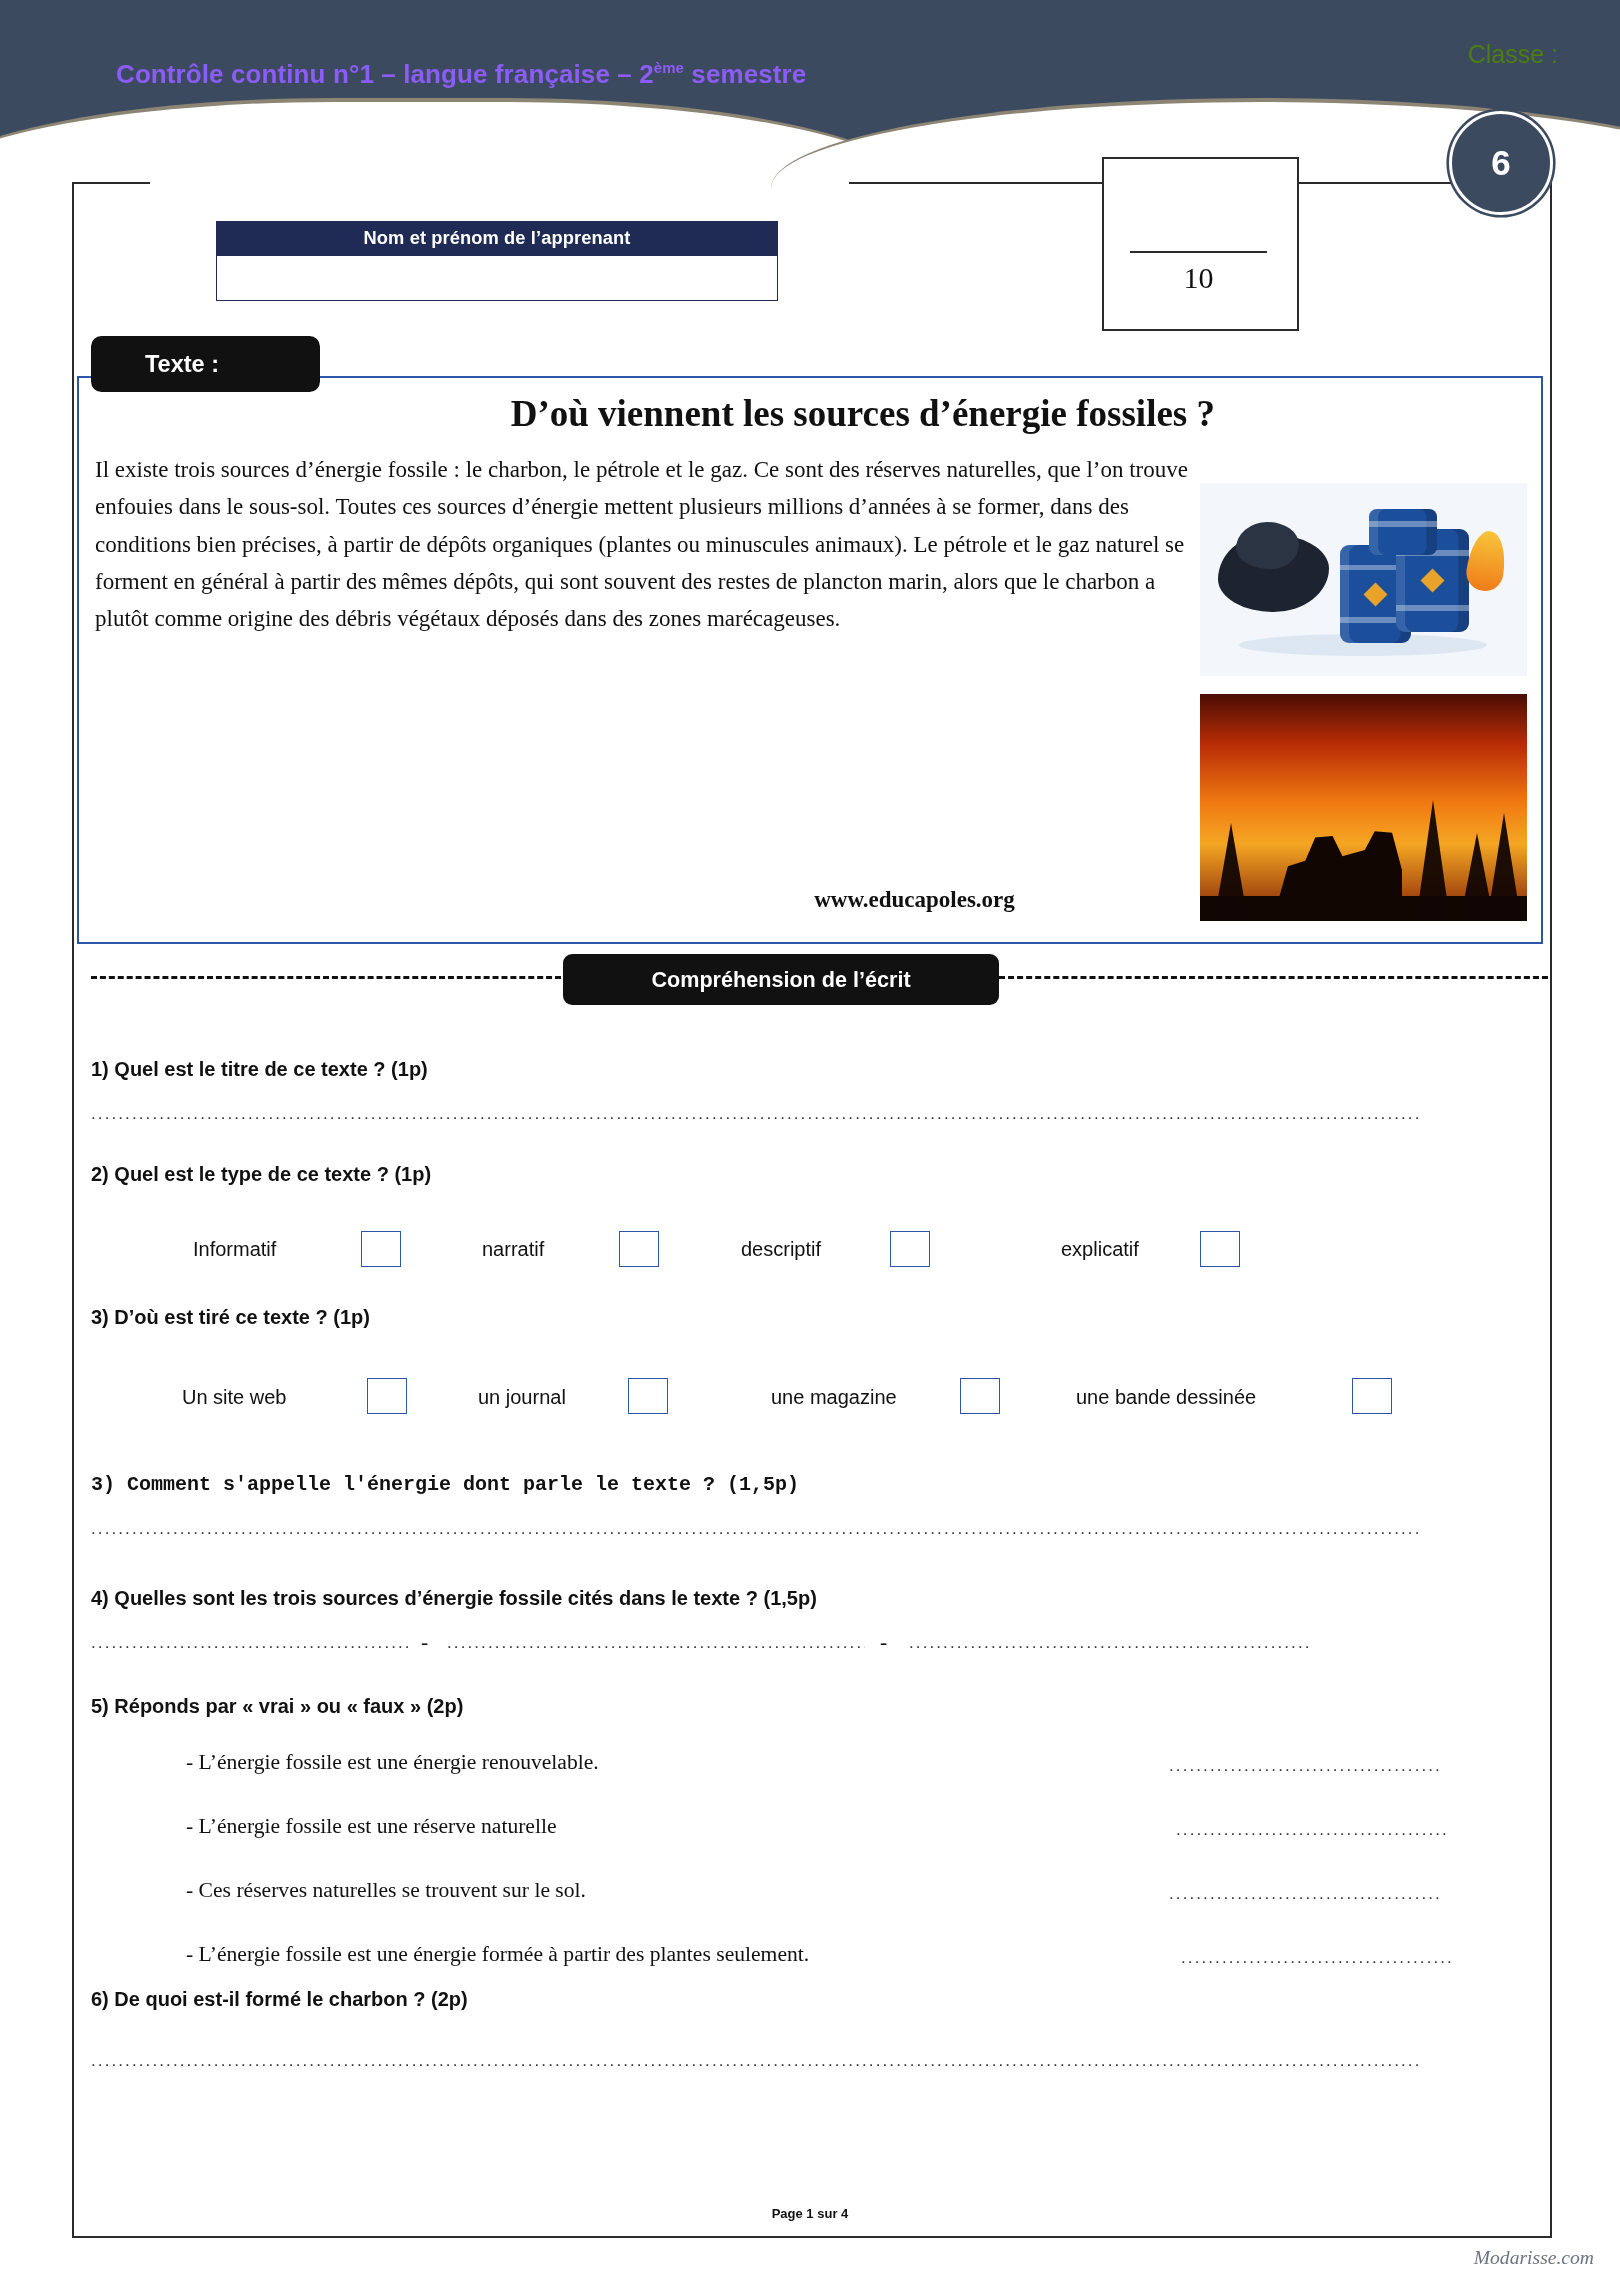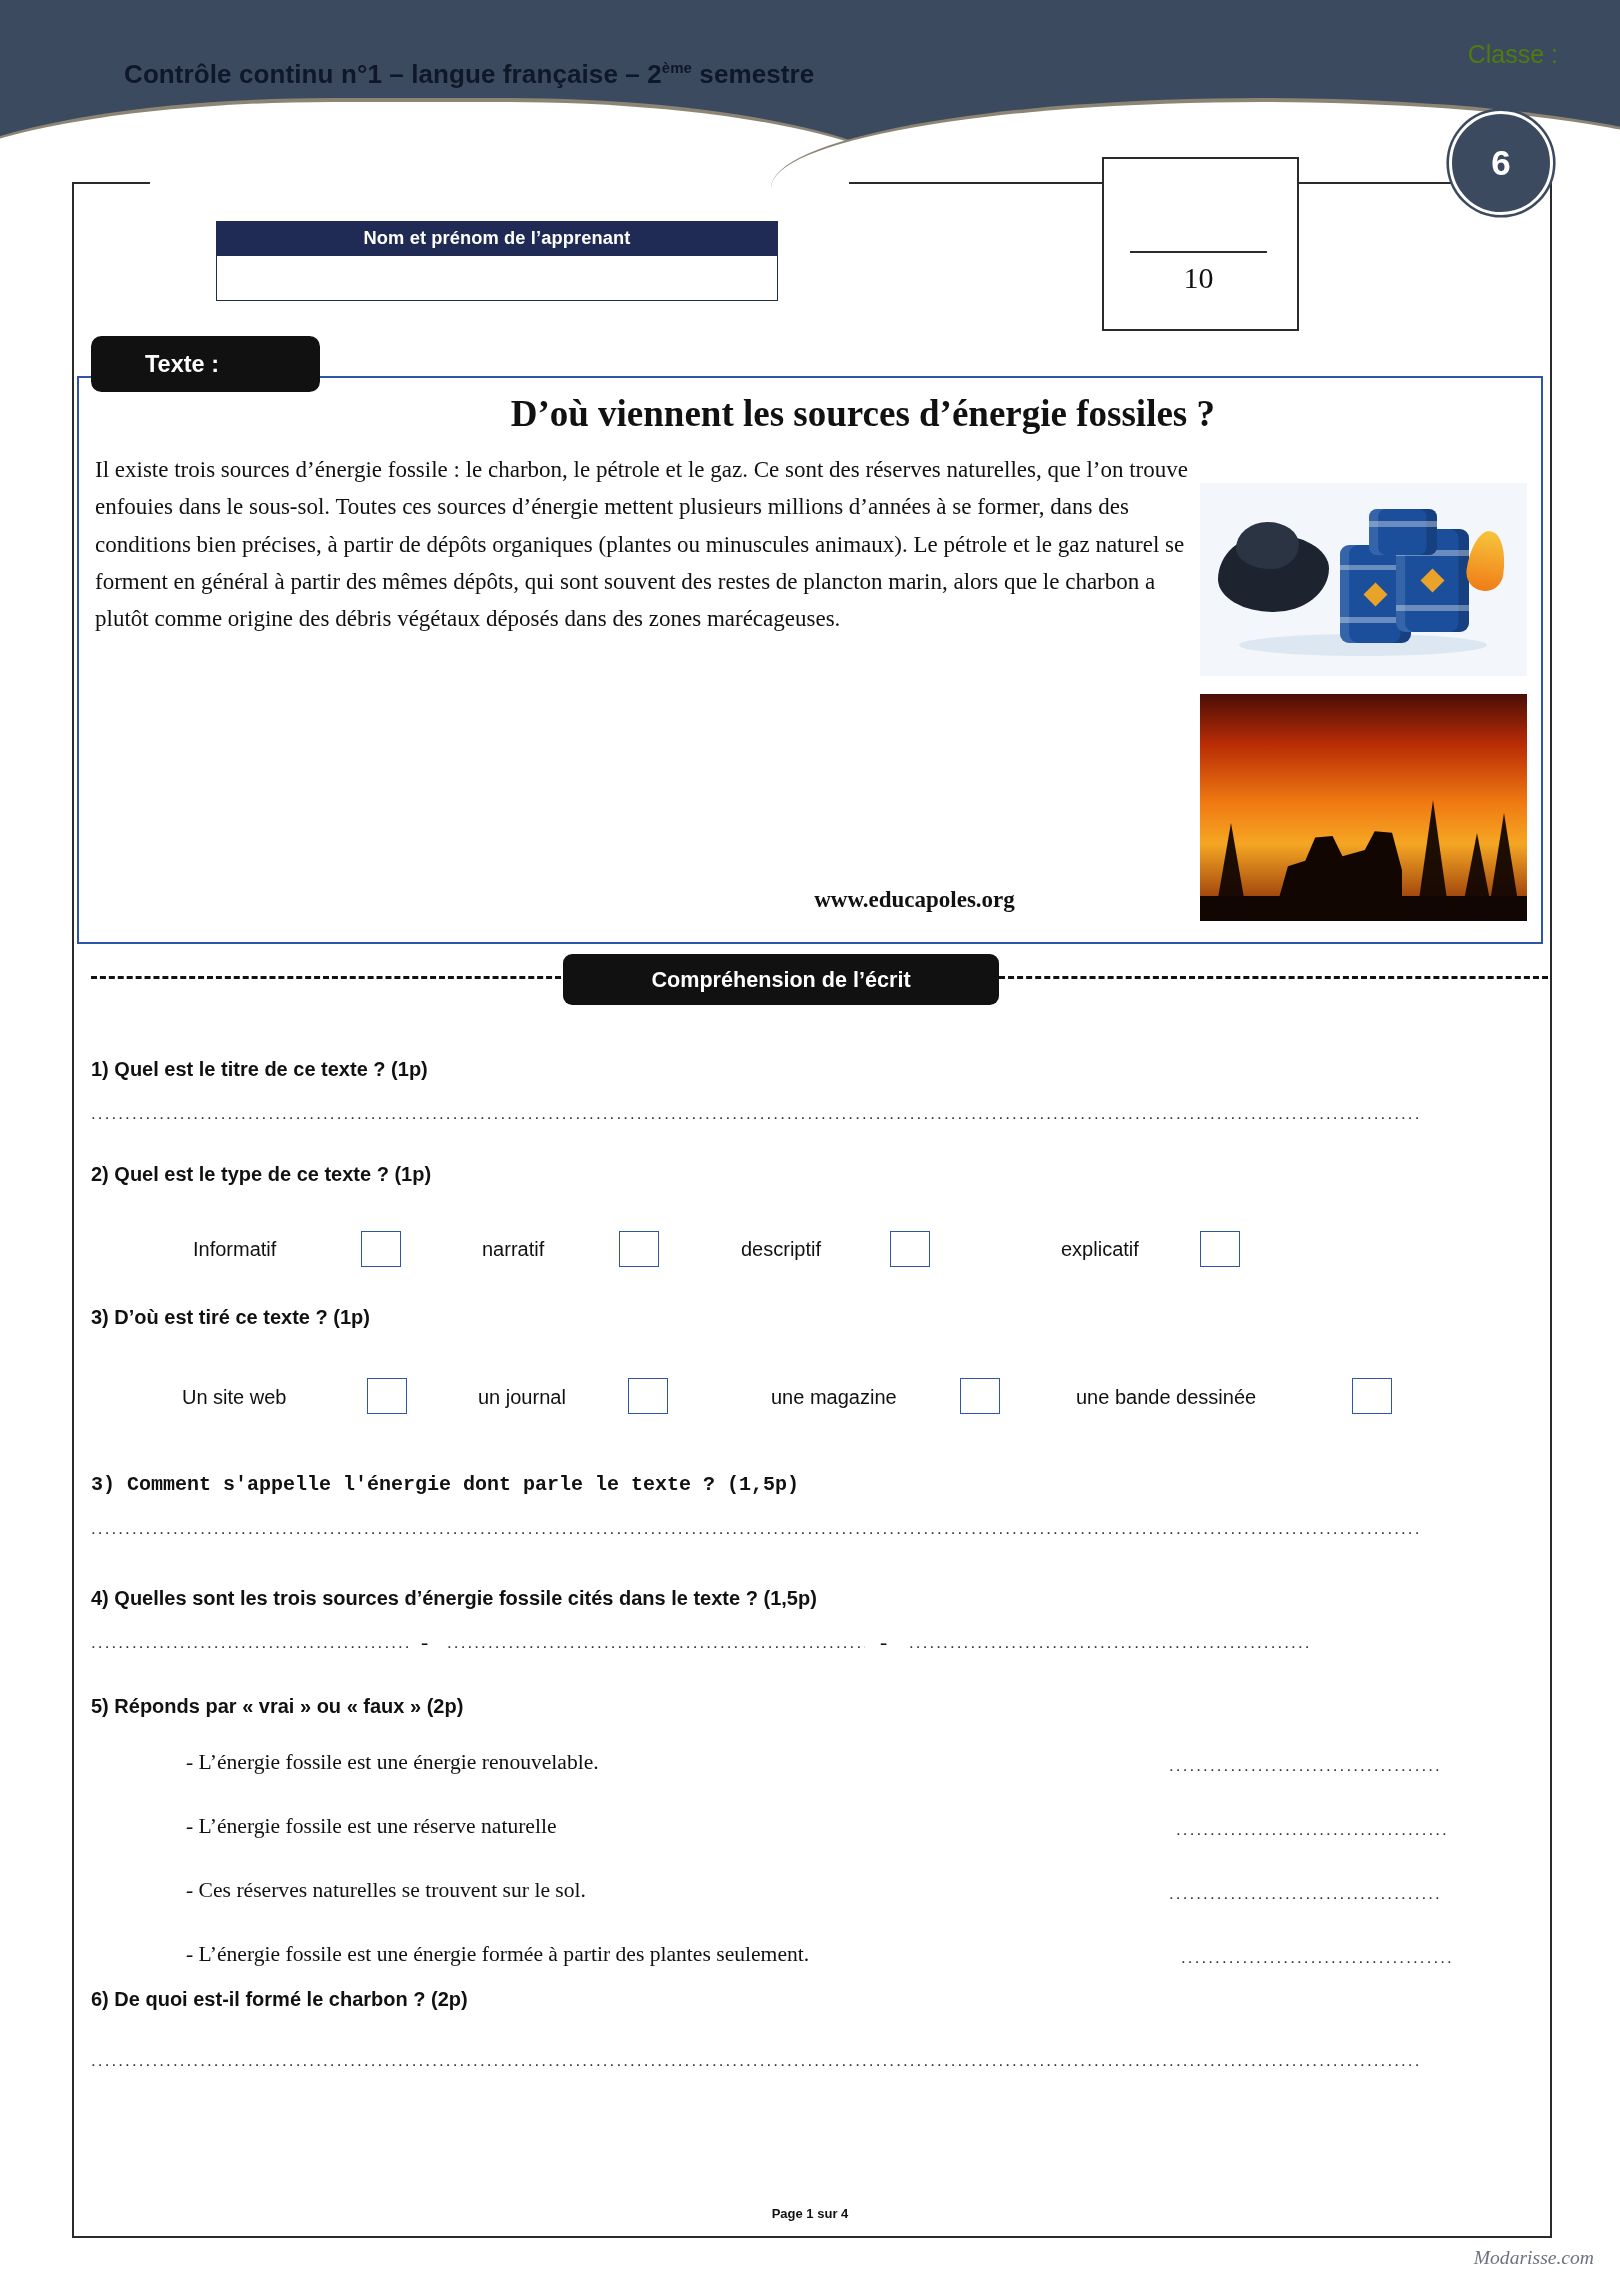--- a/index.html
+++ b/index.html
@@ -41,24 +41,24 @@
     position: absolute;
     left: 771px; top: 98px;
     width: 980px;
     height: 196px;
     background: #ffffff;
     border-radius: 50% / 45%;
     border-top: 4.6px solid #8c8574;
   }
   .header-title {
     position: absolute;
-    left: 124px; top: 59px;
+    left: 116px; top: 59px;
     font-size: 26px;
     font-weight: bold;
-    color: #0f172a;
+    color: #8b5cf6;
     letter-spacing: 0.1px;
     z-index: 5;
     text-align: center;
   }
   .header-title sup { font-size: 15px; }
 
   .classe-label {
     position: absolute;
     right: 62px; top: 40px;
     font-size: 25px;

